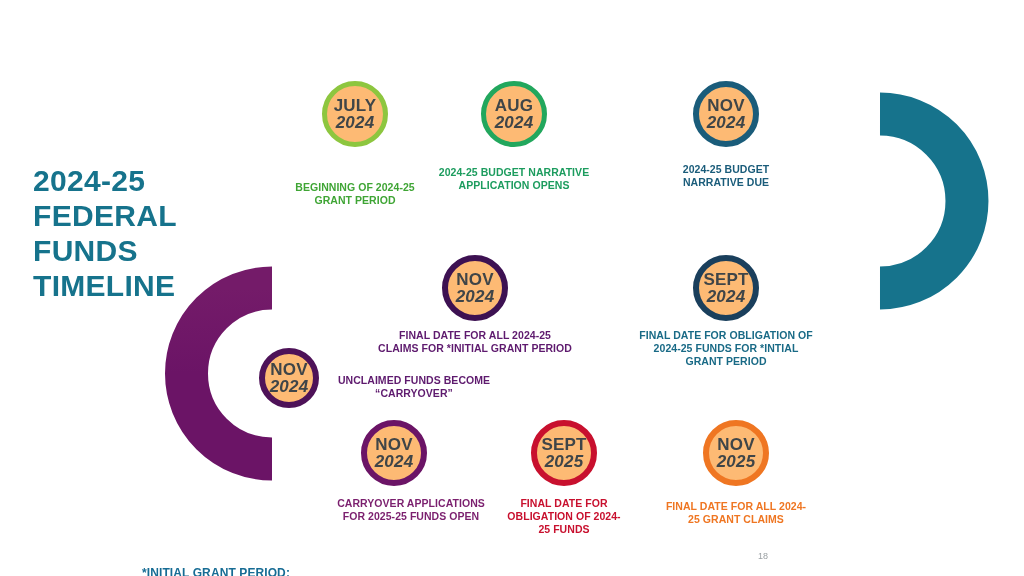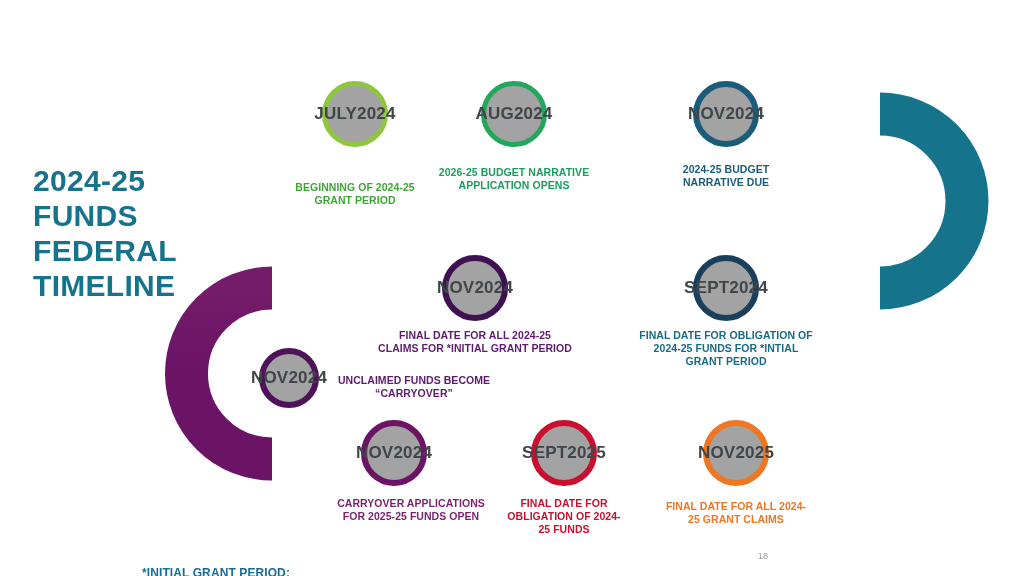--- a/index.html
+++ b/index.html
@@ -43,37 +43,38 @@
     font-weight: bold;
     line-height: 1.17;
     letter-spacing: 0.3px;
     color: #16738C;
   }
 
   
   .node {
     position: absolute;
     border-radius: 50%;
-    background: #a3a3a3;
+    background: #fdba74;
     box-sizing: border-box;
     display: flex;
-    flex-direction: row;
+    flex-direction: column;
     align-items: center;
     justify-content: center;
     color: #3F4548;
     font-weight: bold;
     line-height: 1.02;
   }
   .node .m {
     font-size: 17px;
     letter-spacing: 0.2px;
   }
   .node .y {
     font-size: 17px;
     letter-spacing: 0.2px;
+    font-style: italic;
   }
 
   
   .caption {
     position: absolute;
     text-align: center;
     font-size: 10.5px;
     font-weight: bold;
     line-height: 1.26;
     letter-spacing: 0.05px;
@@ -162,40 +163,40 @@
 
     <path d="M 250 288 L 895 288" stroke="url(#gradMid)" stroke-width="43" fill="none"></path>
 
     <path d="M 272 288 A 85 85 0 0 0 272 459" stroke="url(#gradTurnL)" stroke-width="43" fill="none" stroke-linecap="butt"></path>
 
     <path d="M 250 459 L 790 459" stroke="url(#gradBot)" stroke-width="39" fill="none" stroke-linecap="round"></path>
   </svg>
 
   <div class="title">
     <div>2024-25</div>
+    <div>FEDERAL</div>
     <div>FUNDS</div>
-    <div>FEDERAL</div>
     <div>TIMELINE</div>
   </div>
 
   <div id="nodes">
       <div class="node" style="left: 322px; top: 81px; width: 66px; height: 66px; border: 5px solid rgb(141, 198, 63); color: rgb(63, 69, 72);">
         <div class="m">JULY</div>
         <div class="y">2024</div>
       </div>
       <div class="caption" style="left: 267px; top: 165px; width: 176px; color: rgb(63, 165, 53); margin-top: 16px;">
         <div>BEGINNING OF 2024-25</div>
         <div>GRANT PERIOD</div>
       </div>
       <div class="node" style="left: 481px; top: 81px; width: 66px; height: 66px; border: 5px solid rgb(34, 167, 93); color: rgb(63, 69, 72);">
         <div class="m">AUG</div>
         <div class="y">2024</div>
       </div>
       <div class="caption" style="left: 424px; top: 166px; width: 180px; color: rgb(28, 156, 94);">
-        <div>2026-25 BUDGET NARRATIVE</div>
+        <div>2024-25 BUDGET NARRATIVE</div>
         <div>APPLICATION OPENS</div>
       </div>
       <div class="node" style="left: 693px; top: 81px; width: 66px; height: 66px; border: 6px solid rgb(26, 92, 122); color: rgb(63, 69, 72);">
         <div class="m">NOV</div>
         <div class="y">2024</div>
       </div>
       <div class="caption" style="left: 650px; top: 163px; width: 152px; color: rgb(26, 92, 122);">
         <div>2024-25 BUDGET</div>
         <div>NARRATIVE DUE</div>
       </div>

